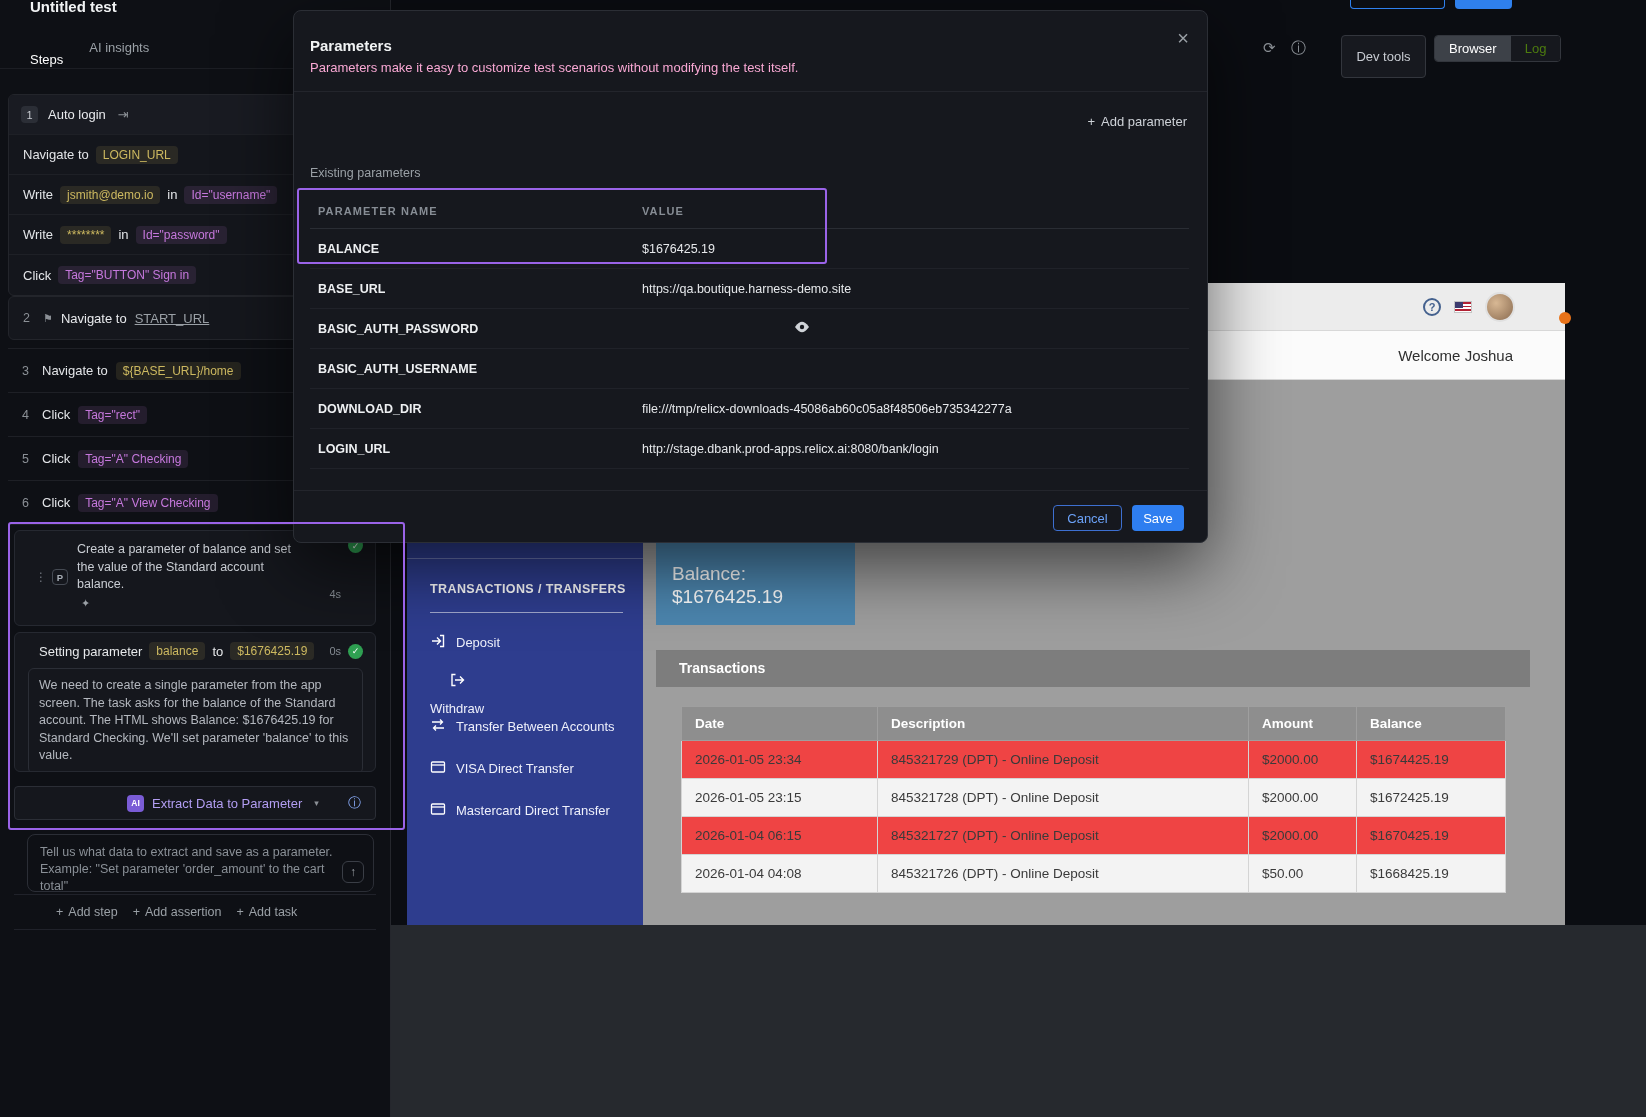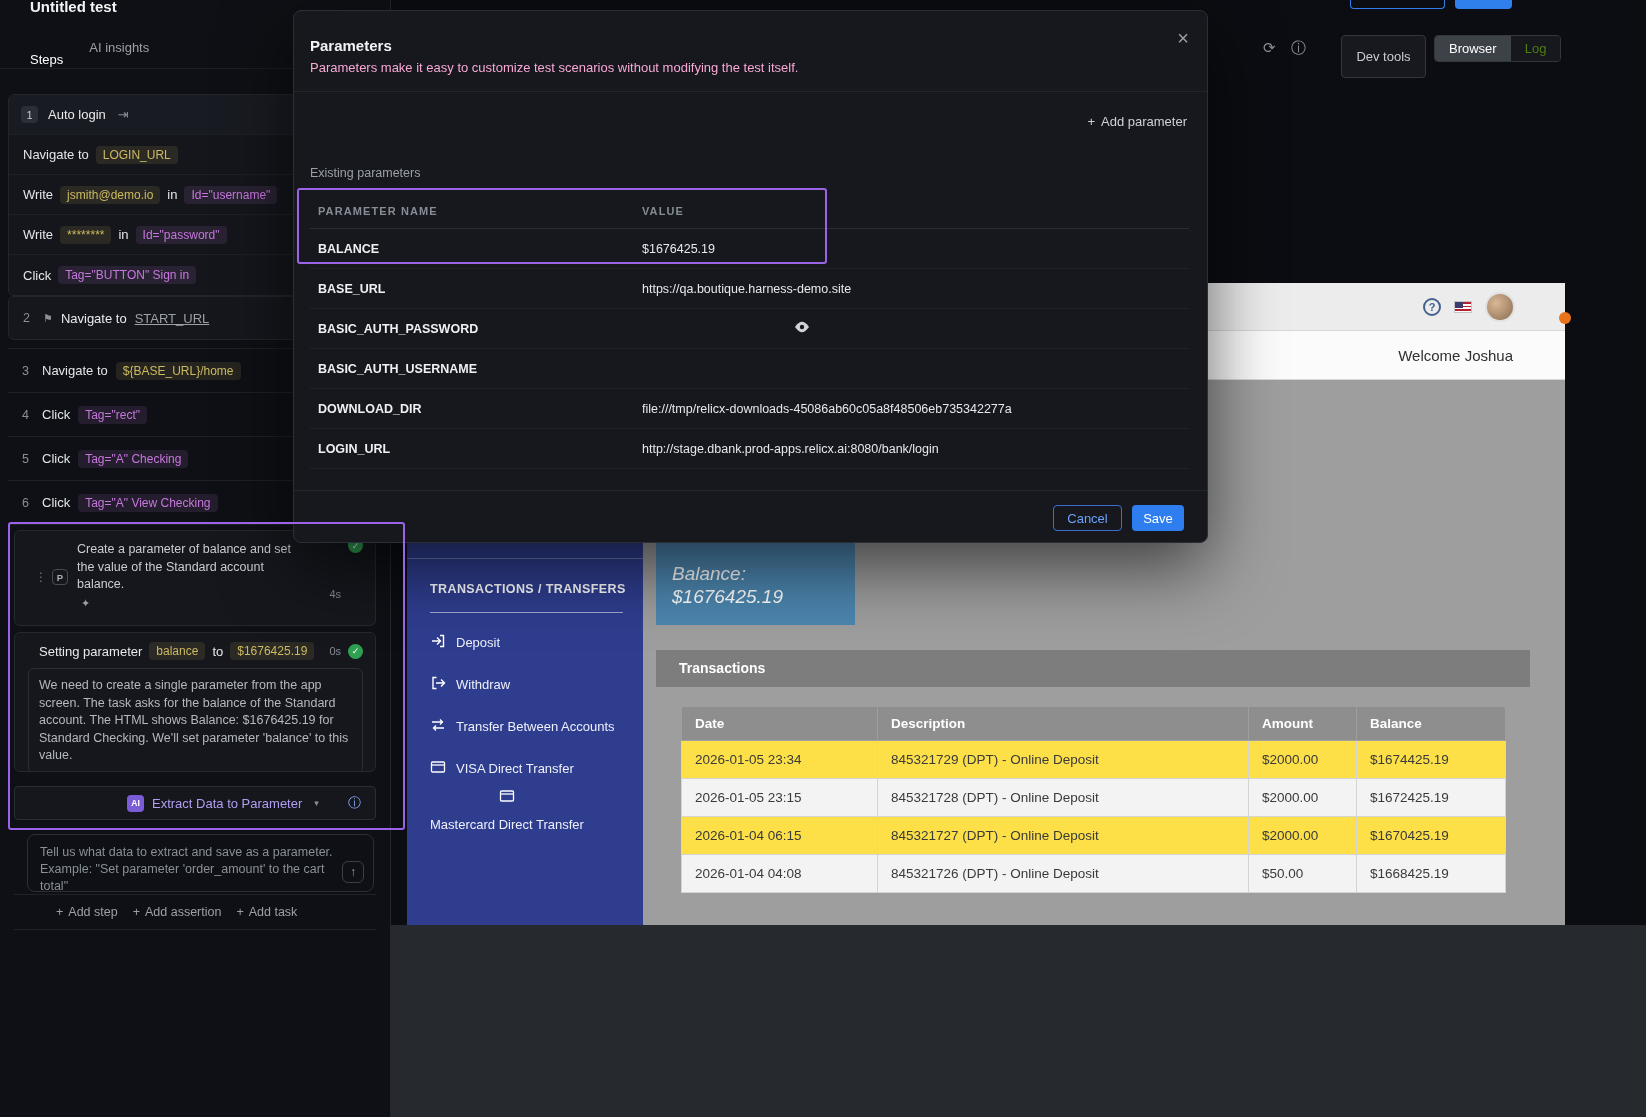--- a/index.html
+++ b/index.html
@@ -28,24 +28,24 @@
   .flag{width:18px;height:12px;background:repeating-linear-gradient(180deg,#b22234 0 1.8px,#fff 1.8px 3.6px);position:relative;border:1px solid #c5c5c5;}
   .canton{position:absolute;left:0;top:0;width:8px;height:6px;background:#3c3b6e;}
   .avatar{width:30px;height:30px;border-radius:50%;background:radial-gradient(circle at 35% 35%,#d8b894,#8a6b50);border:2px solid #e0e0e0;cursor:pointer;}
   .bank-h2{position:absolute;left:0;top:48px;width:100%;height:49px;background:#fbfbfb;border-bottom:1px solid #d8d8d8;display:flex;align-items:center;justify-content:flex-end;padding-right:52px;font-size:15px;color:#2f2f2f;}
   .bank-side{position:absolute;left:0;top:97px;width:236px;height:545px;background:#2e3d8e;color:#fff;}
   .bs-item{position:absolute;left:23px;height:24px;display:flex;align-items:center;gap:10px;font-size:13px;color:#eef0fb;cursor:pointer;white-space:nowrap;}
   .bs-external{top:144px;}
   .bs-divider{position:absolute;left:0;top:178px;width:100%;border-top:1px solid rgba(255,255,255,.28);}
   .bs-section{position:absolute;left:23px;top:202px;font-size:12.5px;font-weight:700;letter-spacing:.4px;color:#fff;}
   .bs-hr{position:absolute;left:23px;top:232px;width:193px;border-top:1px solid rgba(255,255,255,.55);}
-  .bs-i1{top:250px;} .bs-i2{top:292px;} .bs-i3{top:334px;} .bs-i4{top:376px;} .bs-i5{top:408px;flex-direction:column;}
-  .balance-card{position:absolute;left:249px;top:253px;width:199px;height:89px;background:#4c86af;color:#fff;font-size:19px;line-height:23px;padding:26px 0 0 16px;font-style:italic;}
+  .bs-i1{top:250px;} .bs-i2{top:292px;flex-direction:column;} .bs-i3{top:334px;} .bs-i4{top:376px;} .bs-i5{top:418px;}
+  .balance-card{position:absolute;left:249px;top:253px;width:199px;height:89px;background:#4c86af;color:#fff;font-size:19px;line-height:23px;padding:26px 0 0 16px;}
   .trans-bar{position:absolute;left:249px;top:367px;width:874px;height:37px;background:#7d7d7d;color:#fff;font-size:14px;font-weight:700;line-height:37px;padding-left:23px;}
-  .btable{position:absolute;left:274px;top:423px;border-collapse:collapse;table-layout:fixed;width:824px;font-size:13.5px;background:#fde047;}
+  .btable{position:absolute;left:274px;top:423px;border-collapse:collapse;table-layout:fixed;width:824px;font-size:13.5px;background:#ef4444;}
   .btable th{background:#8e8e8e;color:#fff;font-weight:700;text-align:left;padding:9px 13px;border:1px solid #9f9f9f;}
   .btable td{padding:11px 13px;border:1px solid #d4d4d4;color:#3a3a3a;white-space:nowrap;overflow:hidden;}
   .btable tbody tr:nth-child(even){background:#f3f3f3;}
   .green{color:#3aa23a;}
 
   
   #sidebar{position:absolute;left:0;top:0;width:391px;height:1117px;background:#0e1015;border-right:1px solid #25272d;z-index:20;}
   .app-title{position:absolute;left:30px;top:-2px;font-size:15px;font-weight:700;color:#f1f3f4;}
   .tab-row{position:absolute;left:30px;top:40px;display:flex;gap:26px;font-size:13px;}
   .tab{color:#9aa0a6;cursor:pointer;}

